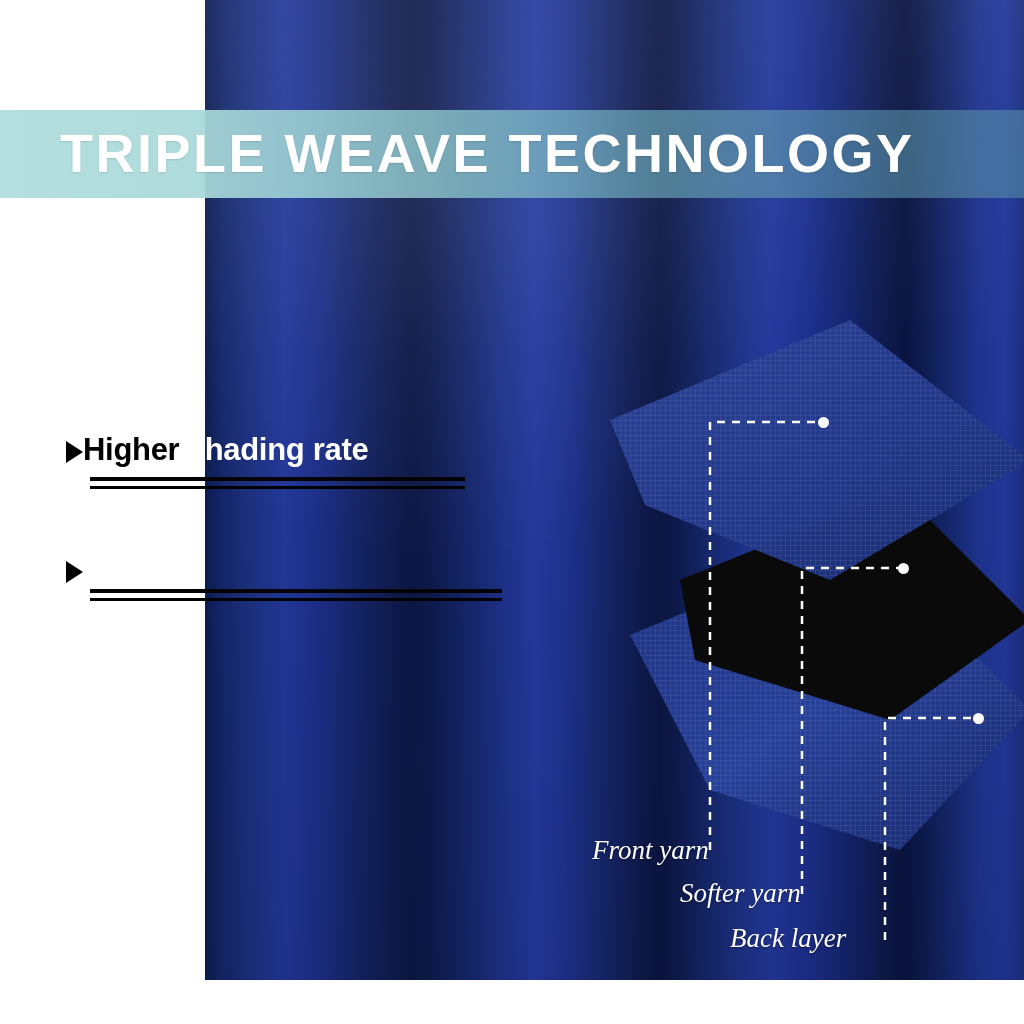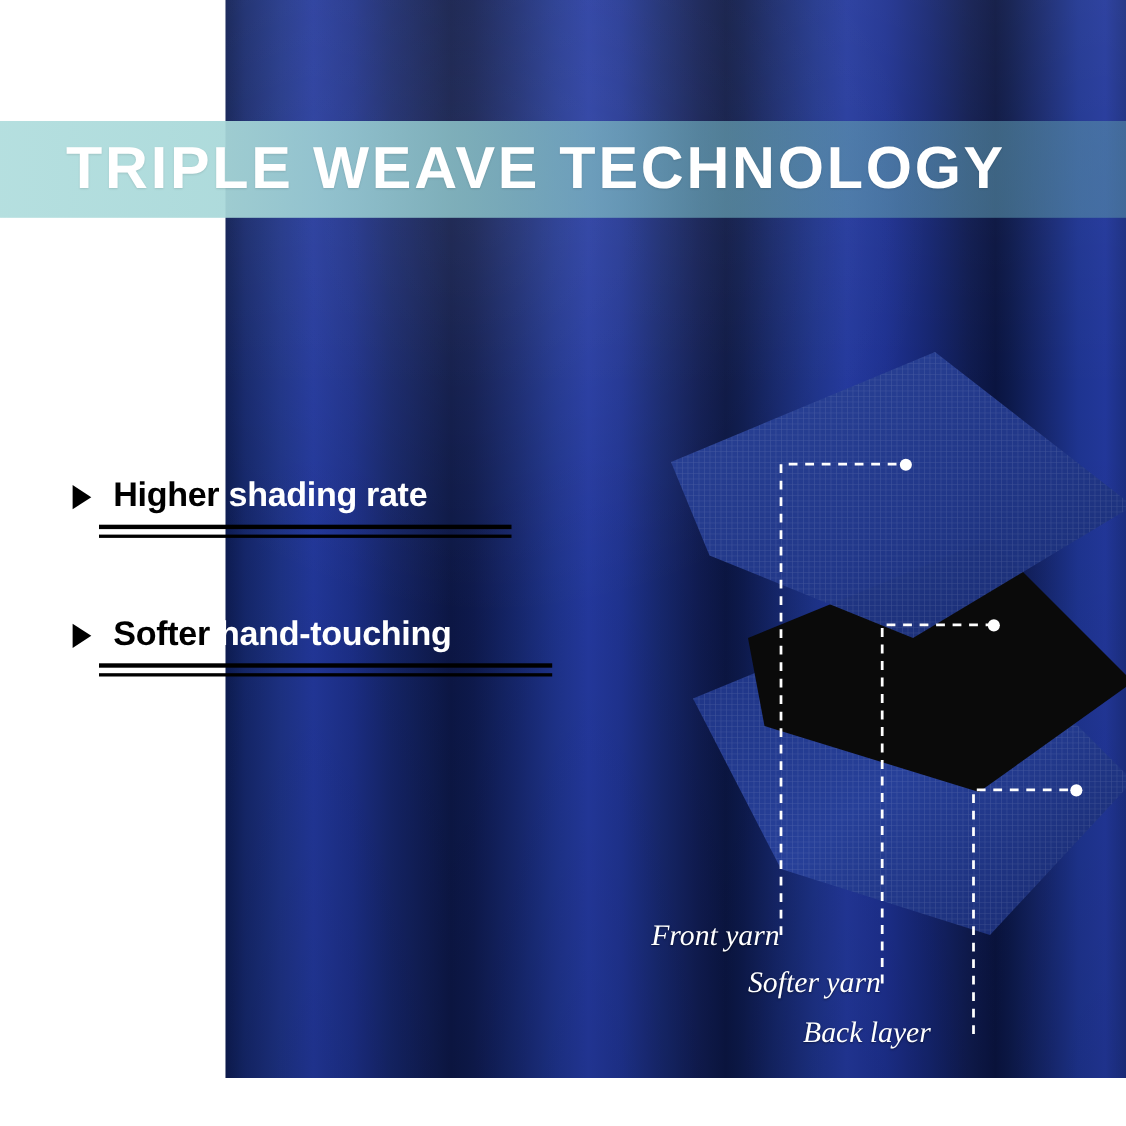--- a/index.html
+++ b/index.html
@@ -95,21 +95,21 @@
 
   
   .feature {
     position: absolute;
     left: 66px;
     width: 520px;
   }
   .feature-row {
     display: flex;
     align-items: baseline;
-    gap: 20px;
+    gap: 0;
   }
   .arrow {
     width: 0;
     height: 0;
     border-top: 11px solid transparent;
     border-bottom: 11px solid transparent;
     border-left: 17px solid #000000;
     position: relative;
     top: 3px;
     flex: 0 0 auto;
@@ -192,21 +192,20 @@
     </div>
     <div class="rules">
       <div class="rule"></div>
       <div class="rule second"></div>
     </div>
   </div>
 
   <div class="feature f2">
     <div class="feature-row">
       <span class="arrow"></span>
-      <span class="feature-text"><span>Softer</span> <span class="light">hand-touching</span></span>
     </div>
     <div class="rules">
       <div class="rule"></div>
       <div class="rule second"></div>
     </div>
   </div>
 
 
   <svg class="layer" style="left:600px; top:290px;" width="430" height="560" viewBox="0 0 430 560">
     <defs>

